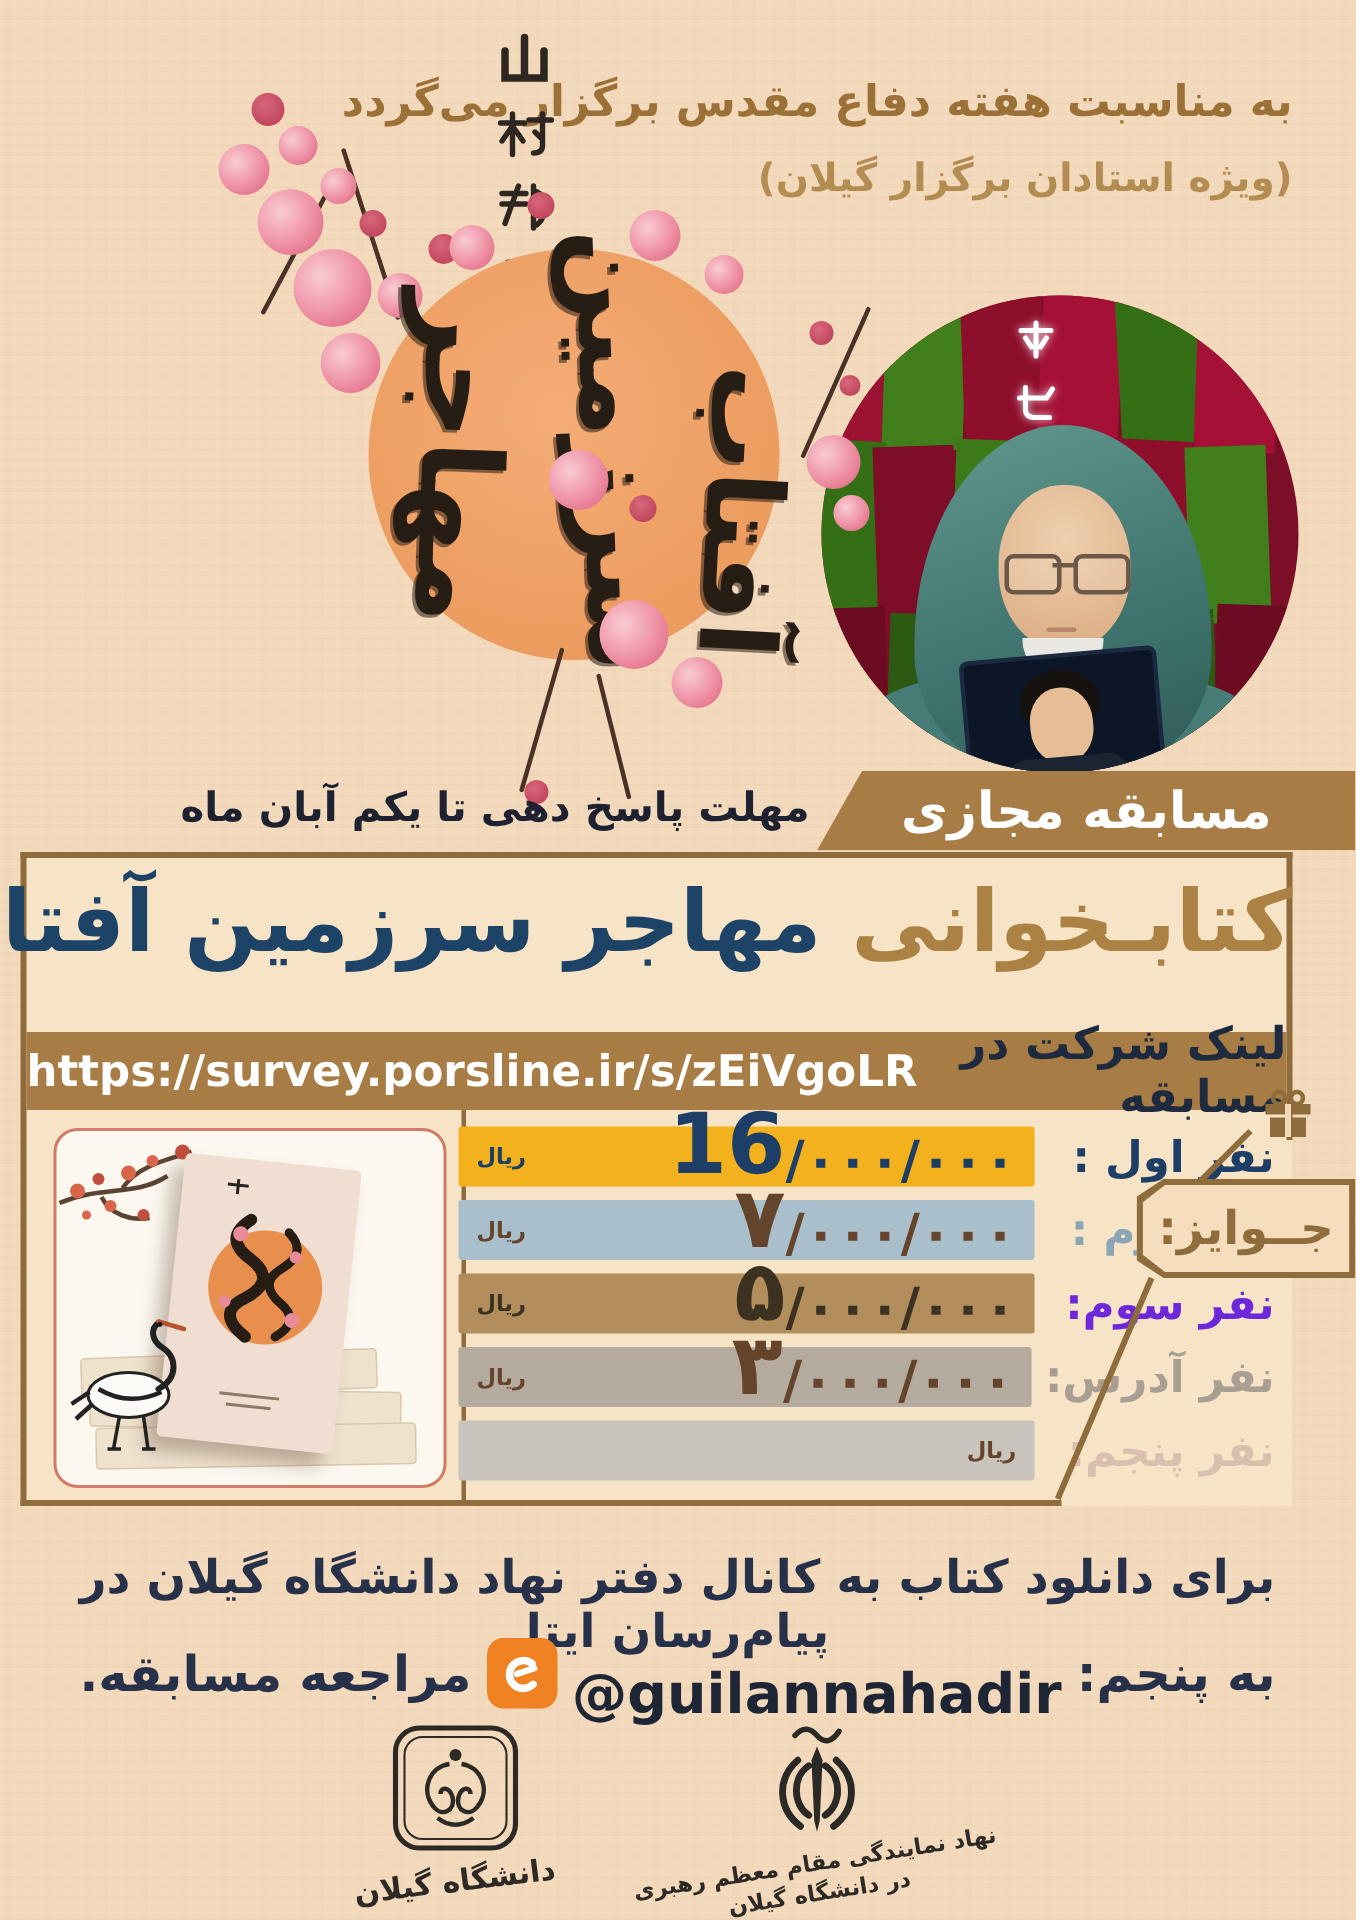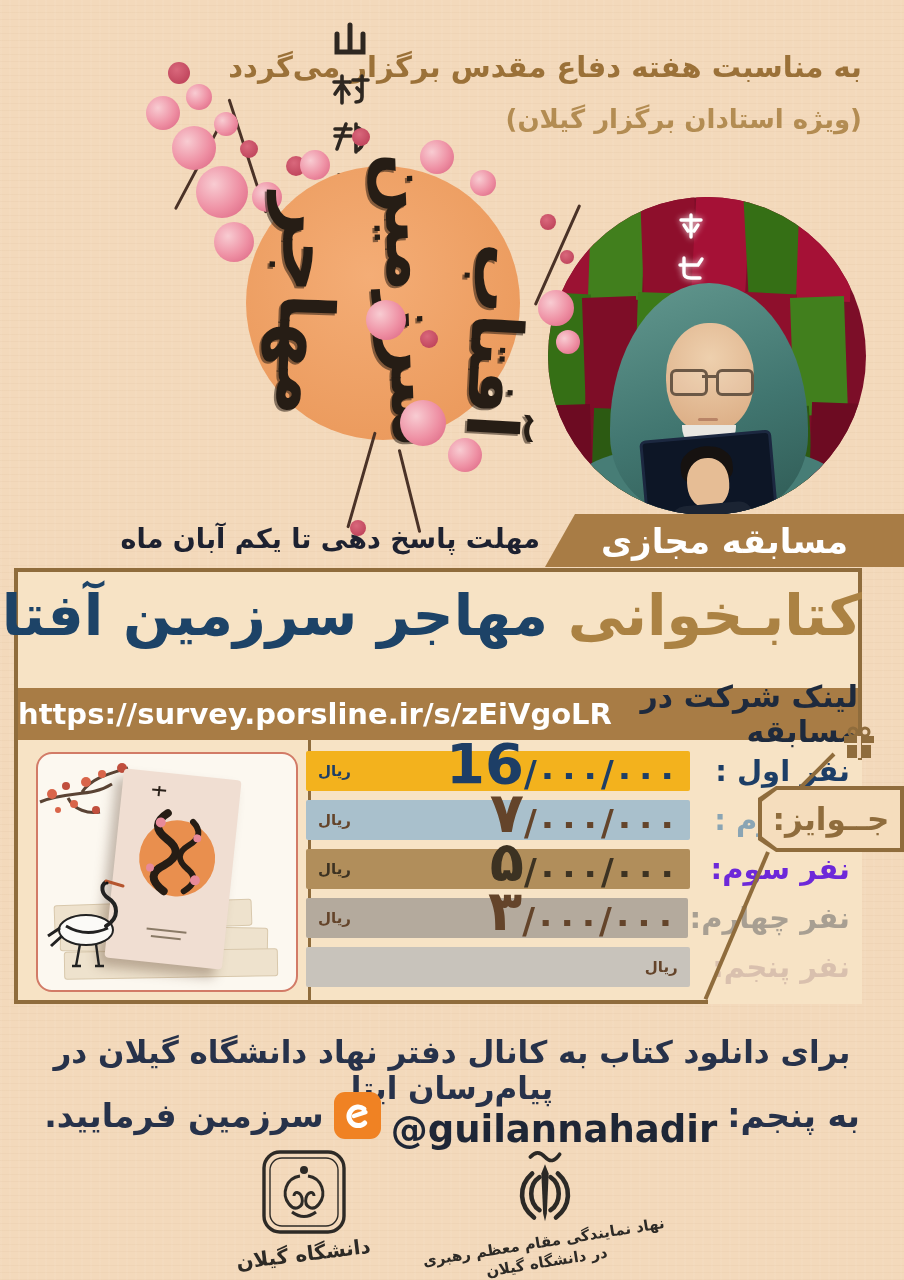--- a/index.html
+++ b/index.html
@@ -304,21 +304,21 @@
         </span>
       </div>
       <div class="prow">
         <span class="rank" style="color: #6d28d9;">نفر سوم:</span>
         <span class="pill" style="background-color: rgb(177, 142, 91);">
           <bdi dir="ltr" class="amount" style="color: rgb(60, 50, 34);"><b class="bigdig">۵</b><span>/۰۰۰/۰۰۰</span></bdi>
           <span class="rial" style="color: rgb(60, 50, 34);">ریال</span>
         </span>
       </div>
       <div class="prow">
-        <span class="rank" style="color: rgb(168, 159, 146);">نفر چهارم:</span>
+        <span class="rank" style="color: rgb(168, 159, 146);">نفر آدرس:</span>
         <span class="pill" style="background-color: rgb(180, 170, 157);">
           <bdi dir="ltr" class="amount" style="color: rgb(100, 68, 42);"><b class="bigdig">۳</b><span>/۰۰۰/۰۰۰</span></bdi>
           <span class="rial" style="color: rgb(100, 68, 42);">ریال</span>
         </span>
       </div>
       <div class="prow">
         <span class="rank" style="color: rgb(217, 192, 174);">نفر پنجم:</span>
         <span class="pill" style="background-color: rgb(200, 195, 187);">
           <span class="rial" style="color: rgb(100, 68, 42);">ریال</span>
         </span>
@@ -342,21 +342,21 @@
   <div class="dl-line">برای دانلود کتاب به کانال دفتر نهاد دانشگاه گیلان در پیام‌رسان ایتا</div>
   <div class="addr-line">
     <span>به پنجم:</span>
     <span class="handle">@guilannahadir</span>
     <span class="eitaa" style="background-color: rgb(240, 130, 35);">
       <svg width="34" height="34" viewBox="0 0 44 44">
         <path d="M31 13 A12 12 0 1 0 32 31" fill="none" stroke="#fff" stroke-width="6.5" stroke-linecap="round"></path>
         <path d="M18 22 L33 17" stroke="#fff" stroke-width="5.5" stroke-linecap="round"></path>
       </svg>
     </span>
-    <span>سرزمین فرمایید.</span>
+    <span>مراجعه مسابقه.</span>
   </div>
 
   <div class="logos">
     <div class="logo-col">
       <svg width="92" height="92" viewBox="0 0 92 92">
         <rect x="6" y="6" width="80" height="80" rx="16" fill="none" stroke="#2d2a26" stroke-width="3.4"></rect>
         <rect x="12" y="12" width="68" height="68" rx="12" fill="none" stroke="#2d2a26" stroke-width="1.4"></rect>
         <circle cx="46" cy="24" r="4" fill="#2d2a26"></circle>
         <path d="M42 30 C28 32 23 48 31 58 C37 66 46 61 44 52 C42 45 36 45 36 50" fill="none" stroke="#2d2a26" stroke-width="3"></path>
         <path d="M50 30 C64 32 69 48 61 58 C55 66 46 61 48 52 C50 45 56 45 56 50" fill="none" stroke="#2d2a26" stroke-width="3"></path>

